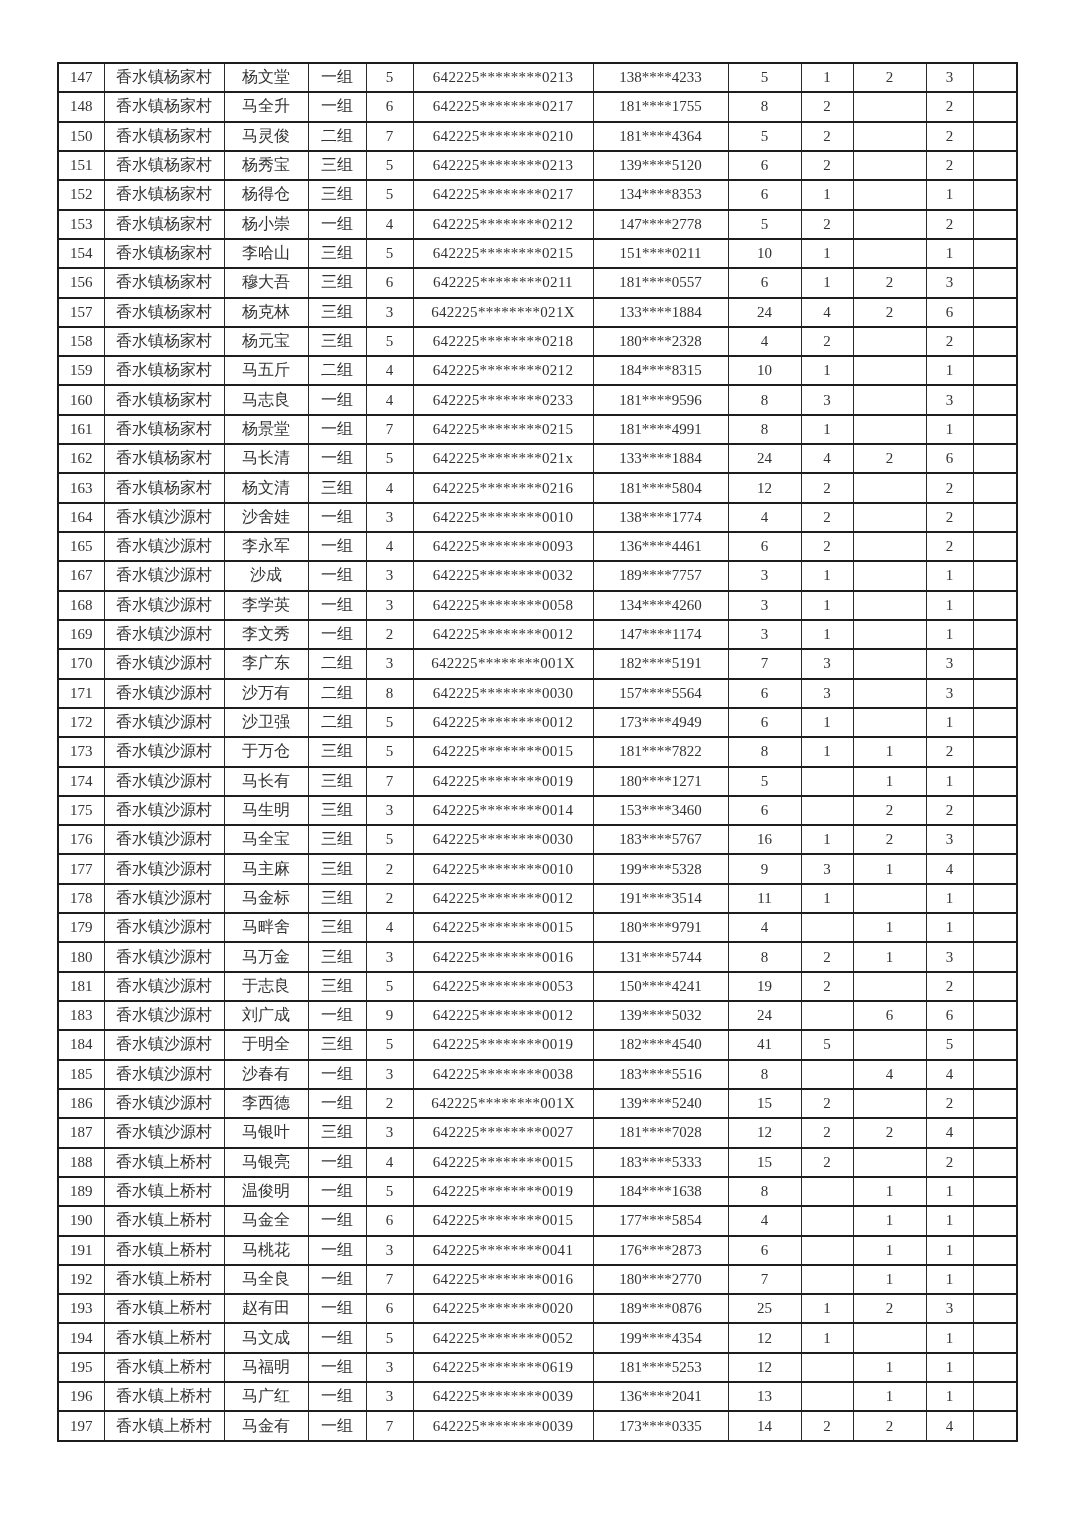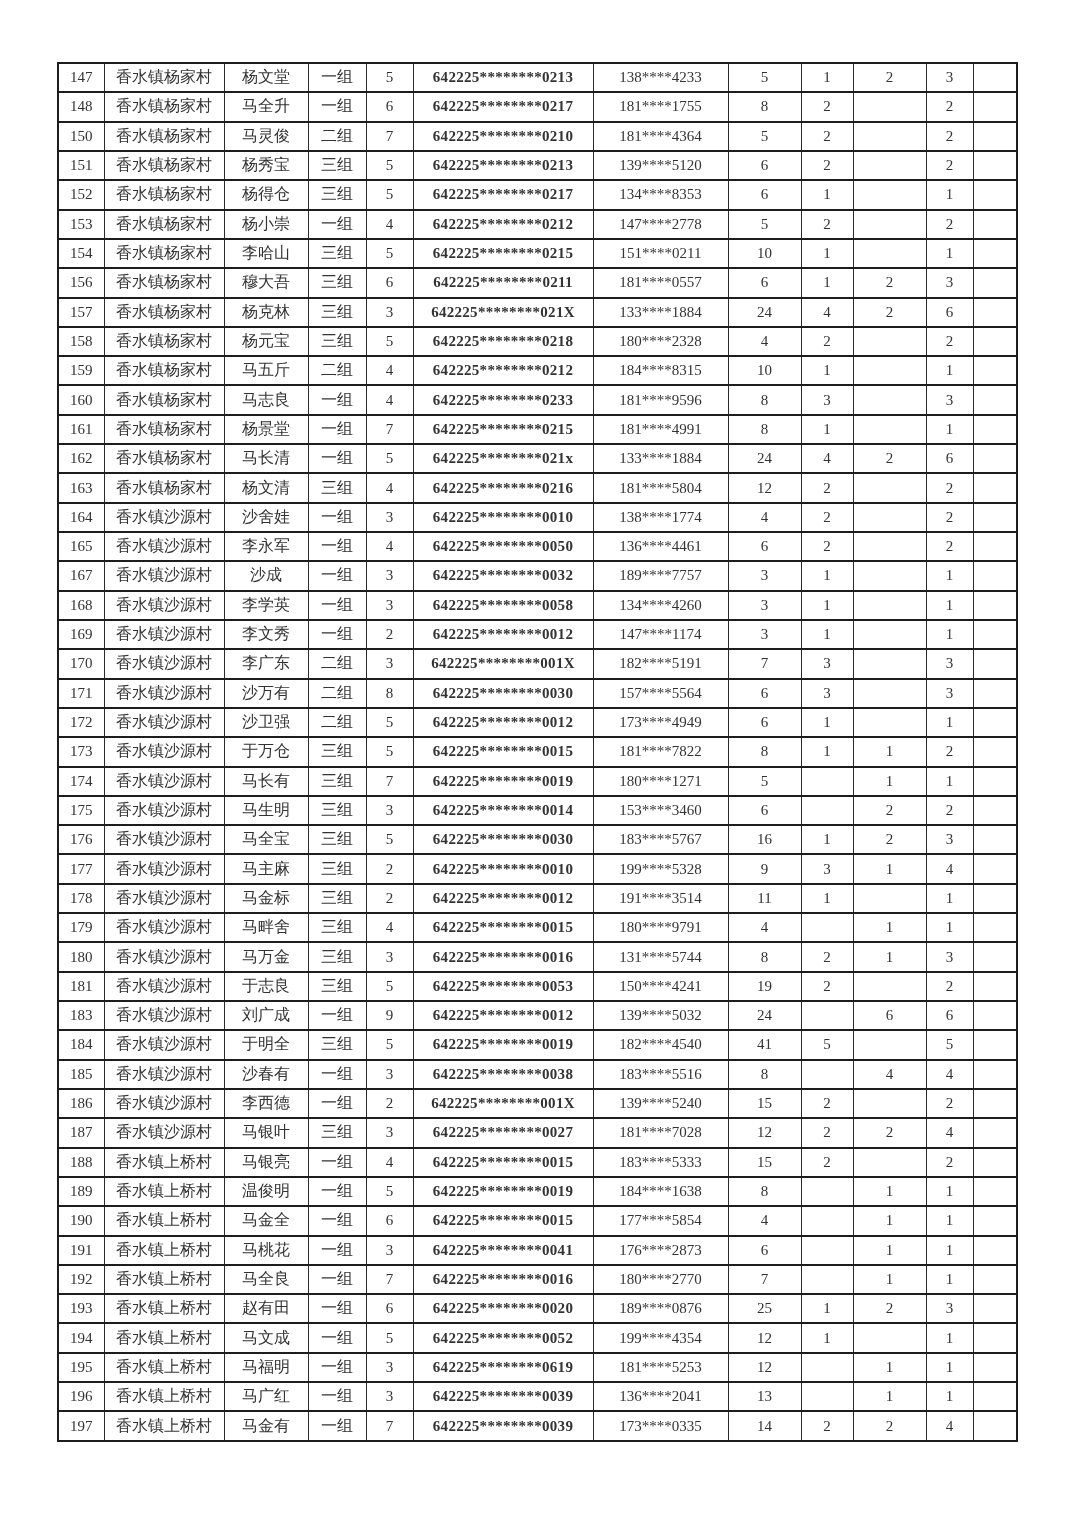--- a/index.html
+++ b/index.html
@@ -28,21 +28,21 @@
     border-bottom: 2px solid #1d1d1d;
     text-align: center;
     vertical-align: middle;
     padding: 0;
     font-size: 15px;
     color: #333333;
     white-space: nowrap;
     overflow: hidden;
   }
   table.records { border: 2px solid #1d1d1d; }
-  table.records td.c-id { letter-spacing: 0.3px; font-weight: bold; }
+  table.records td.c-id { letter-spacing: 0.3px; }
   table.records td.c-village, table.records td.c-name, table.records td.c-group { font-size: 16px; }
 </style>
 </head>
 <body>
 
 <div class="page">
   <table class="records">
     <colgroup>
       <col style="width:46px">
         <col style="width:120px">
@@ -281,21 +281,21 @@
           <td class="c-n3"></td>
           <td class="c-n4">2</td>
           <td class="c-blank"></td>
         </tr>
         <tr>
           <td class="c-seq">165</td>
           <td class="c-village">香水镇沙源村</td>
           <td class="c-name">李永军</td>
           <td class="c-group">一组</td>
           <td class="c-members">4</td>
-          <td class="c-id">642225********0050</td>
+          <td class="c-id">642225********0093</td>
           <td class="c-phone">136****4461</td>
           <td class="c-n1">6</td>
           <td class="c-n2">2</td>
           <td class="c-n3"></td>
           <td class="c-n4">2</td>
           <td class="c-blank"></td>
         </tr>
         <tr>
           <td class="c-seq">167</td>
           <td class="c-village">香水镇沙源村</td>

